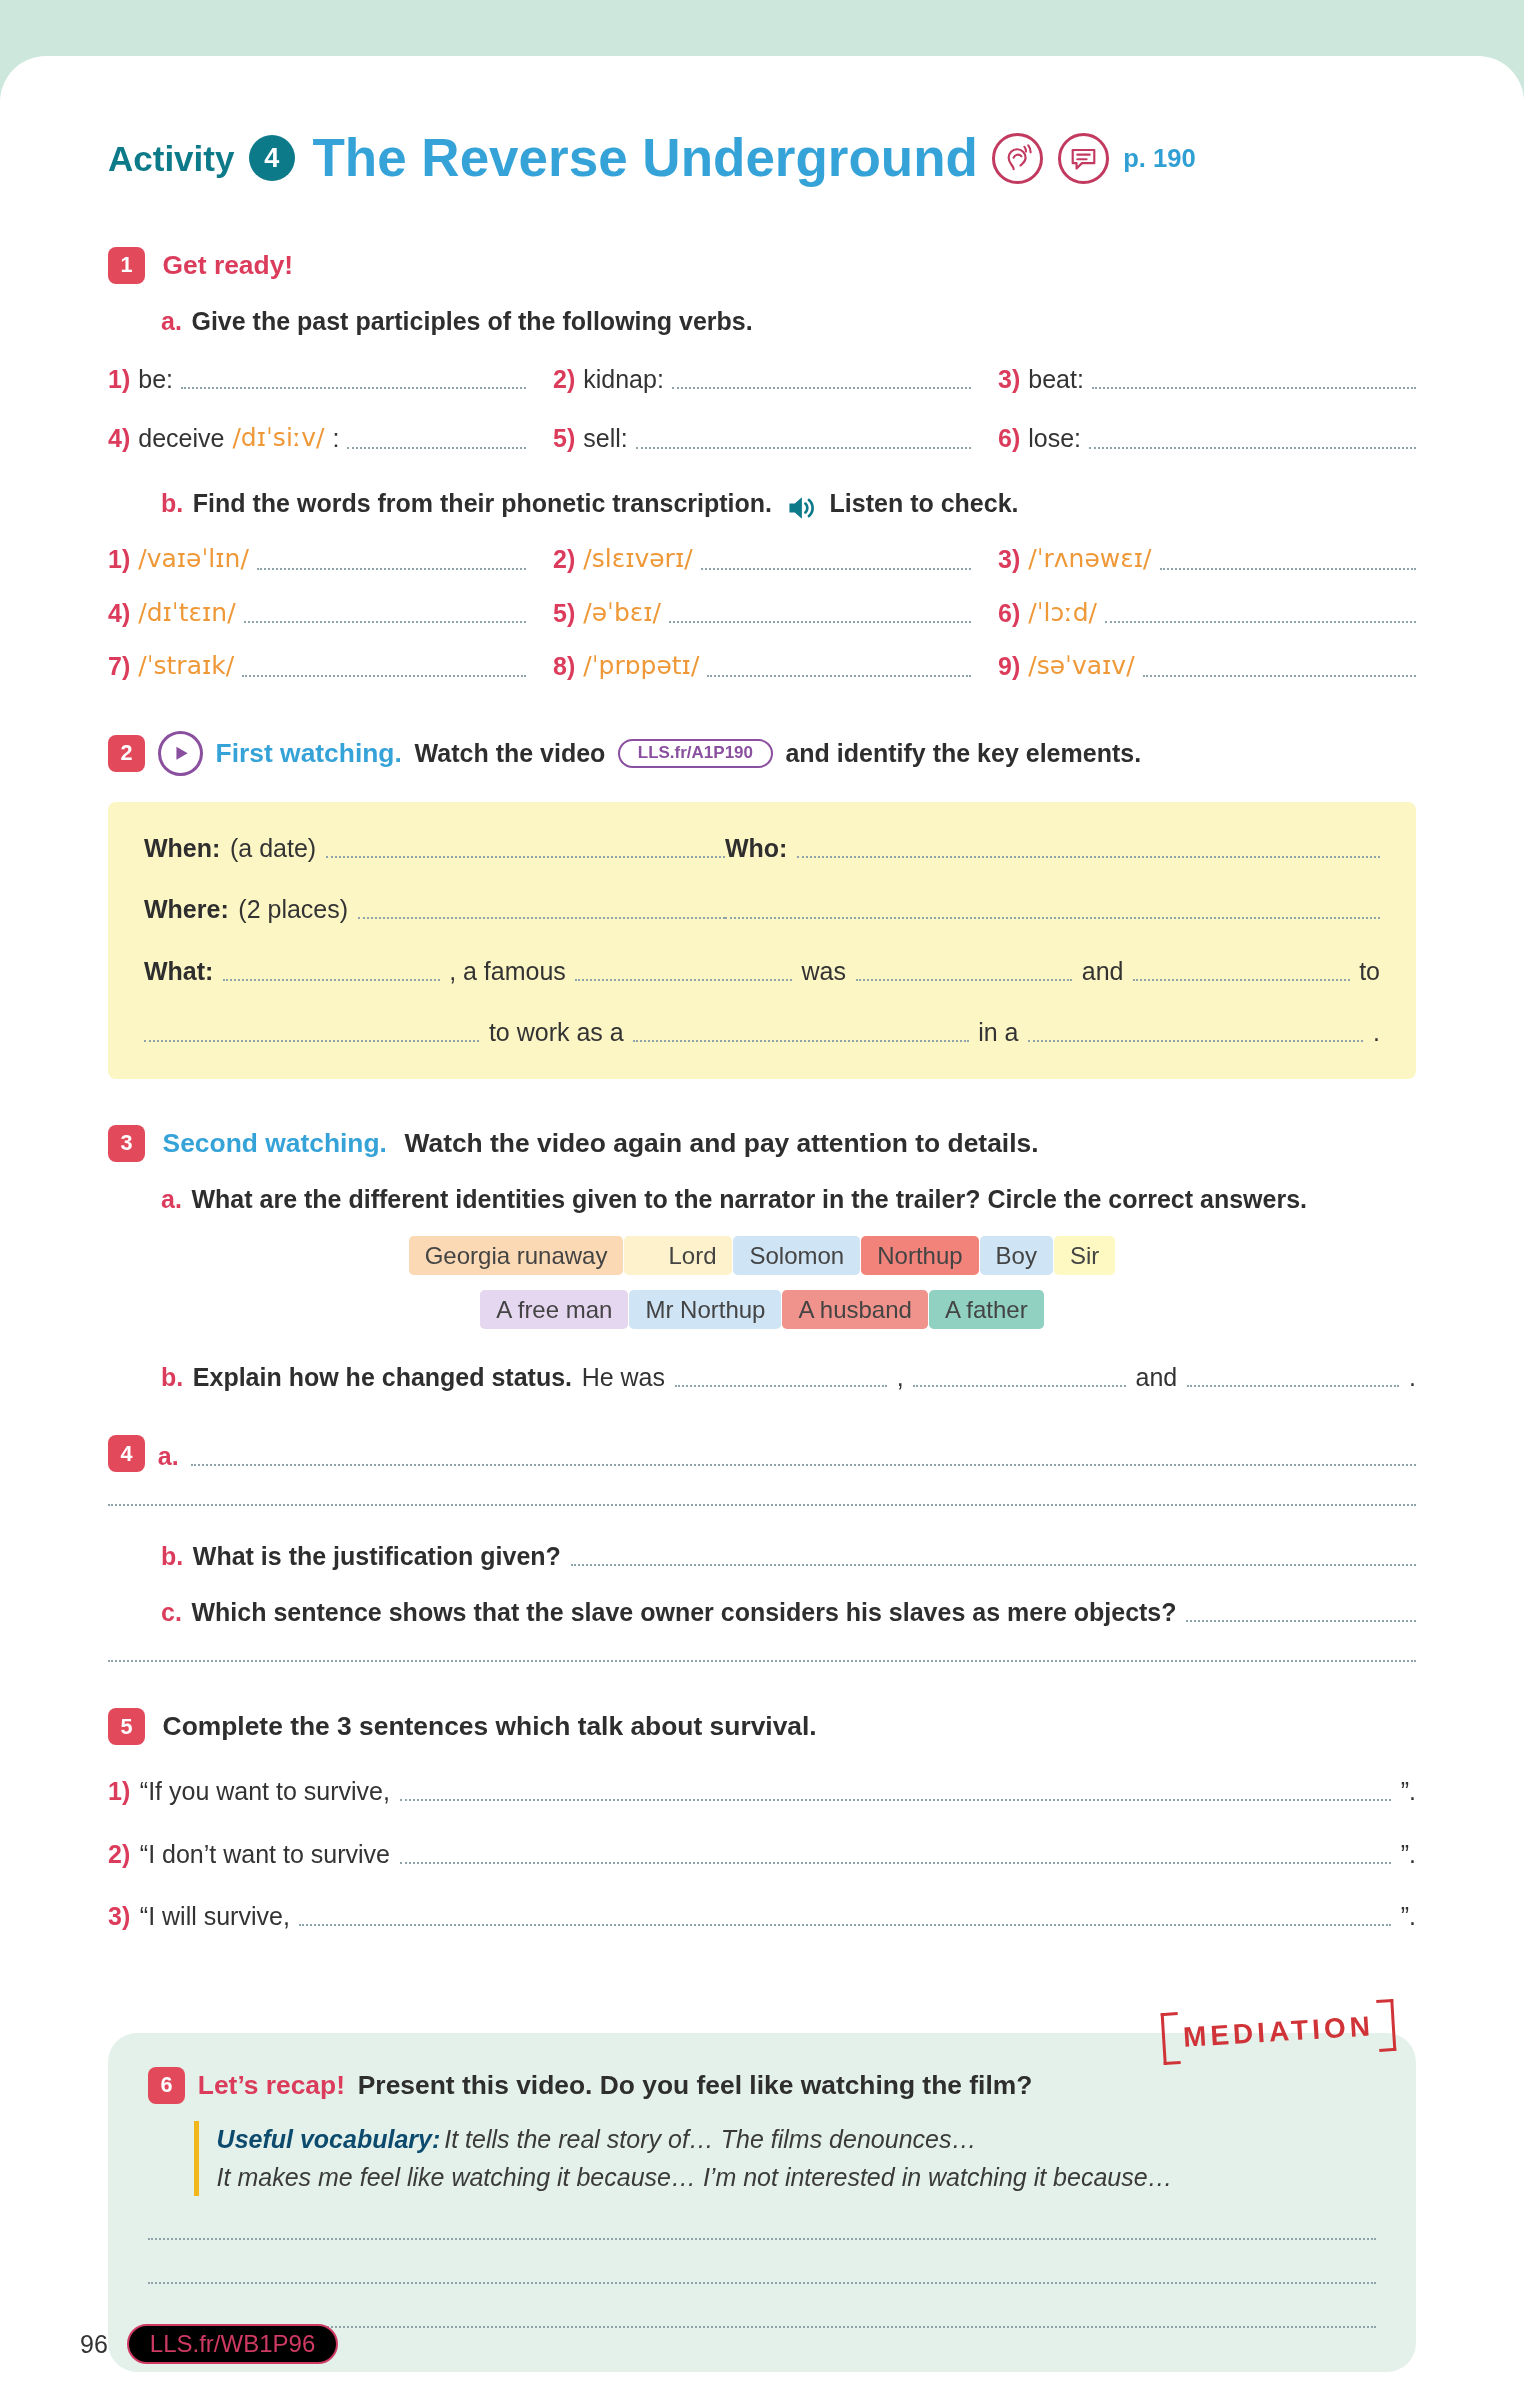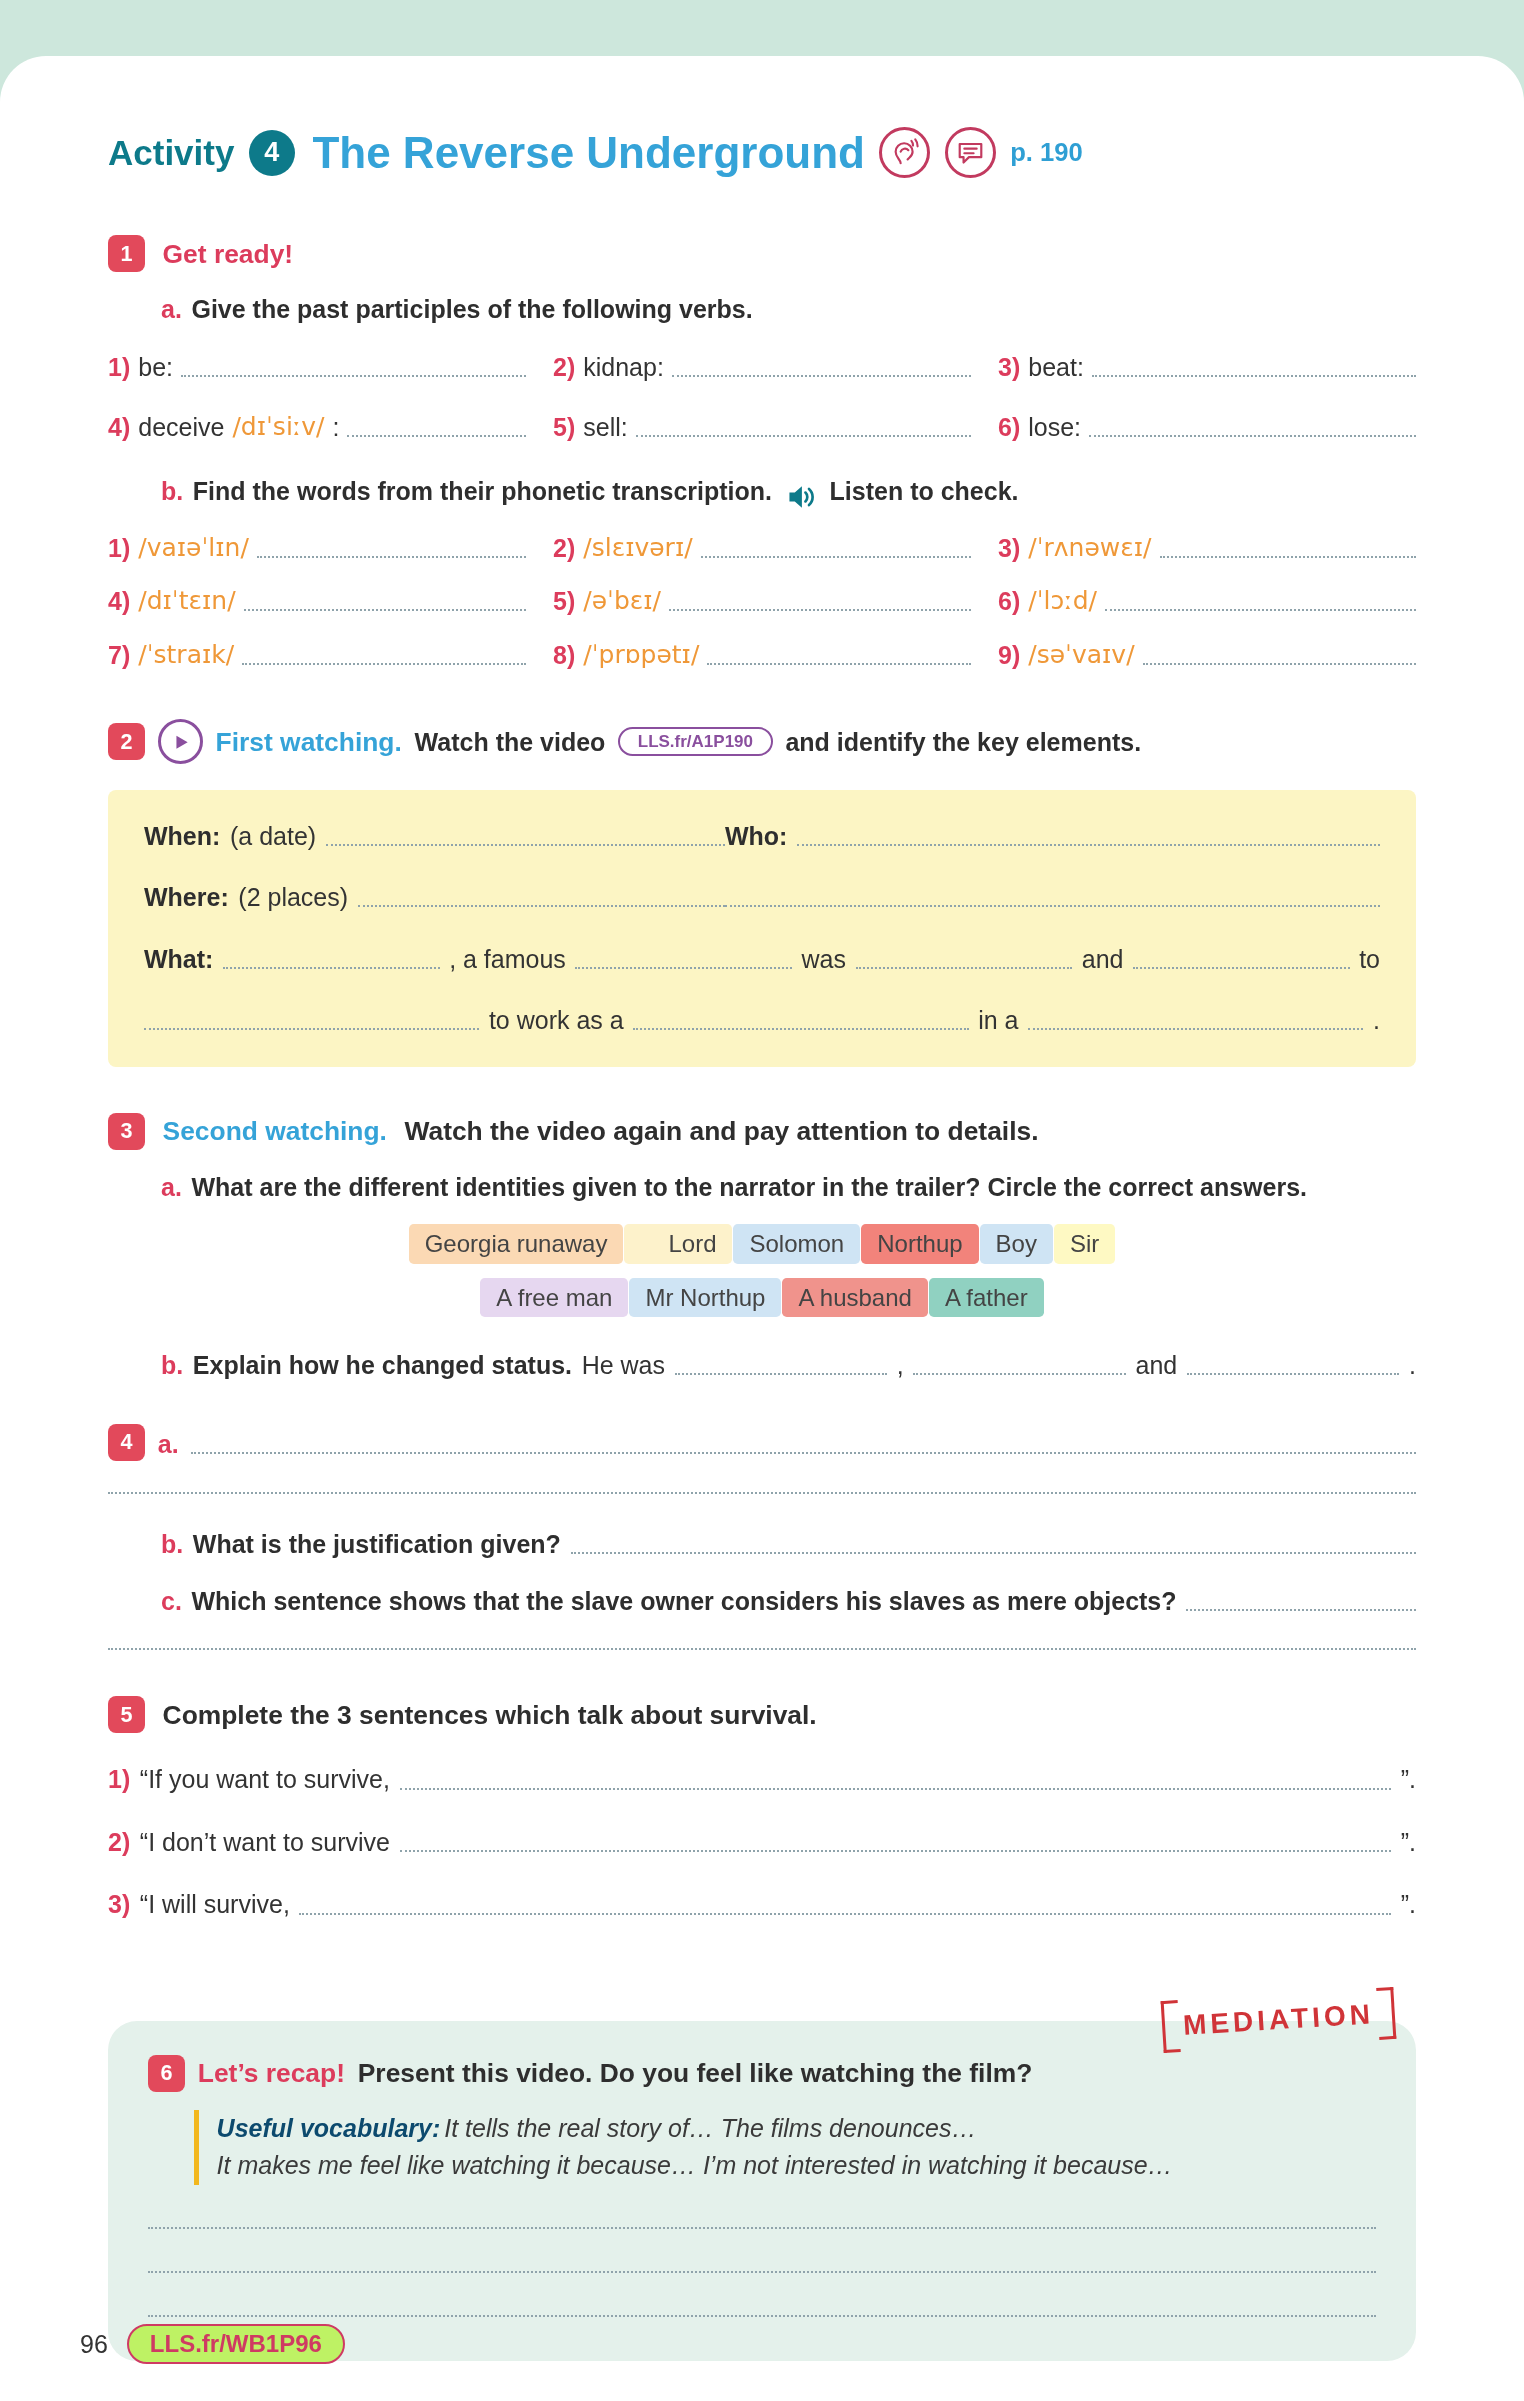--- a/index.html
+++ b/index.html
@@ -12,21 +12,21 @@
   .page {
     position:absolute; top:56px; left:0; width:1524px; height:2345px;
     background:#fff; border-radius:46px 46px 0 0; padding:68px 108px 0;
   }
 
   
   .header { display:flex; align-items:center; gap:14.4px; }
   .activity-word { color:#0d7a8a; font-weight:700; font-size:35px; }
   .act-badge { width:46px; height:46px; border-radius:50%; background:#0d7a8a; color:#fff;
     font-weight:700; font-size:27px; display:inline-flex; align-items:center; justify-content:center; }
-  .title { color:#35a3d8; font-weight:700; font-size:44px; margin-left:3.2px; white-space:nowrap; }
+  .title { color:#35a3d8; font-weight:700; font-size:53px; margin-left:3.2px; white-space:nowrap; }
   .hicon { width:51px; height:51px; border:3.2px solid #c23a5f; border-radius:50%; background:#fff;
     display:inline-flex; align-items:center; justify-content:center; flex:0 0 auto; }
   .pref { color:#2f9fd4; font-weight:700; font-size:25.6px; }
 
   
   .badge { flex:0 0 auto; width:37px; height:37px; border-radius:8px; background:#e2495b; color:#fff;
     font-weight:700; font-size:21.6px; display:inline-flex; align-items:center; justify-content:center; }
   .sec-head { display:flex; align-items:center; column-gap:17.6px; }
   .sec-title { font-size:26.4px; }
   .red-b { color:#dc3c5c; font-weight:700; }
@@ -82,22 +82,22 @@
     color:#d03438; font-weight:700; font-size:28px; letter-spacing:4px; padding:8px 21px; }
   .stamp::before, .stamp::after { content:""; position:absolute; top:0; bottom:0; width:14.4px; border:3.2px solid #d03438; }
   .stamp::before { left:0; border-right:none; }
   .stamp::after { right:0; border-left:none; }
   .vocab { border-left:5.6px solid #f2b71d; padding-left:17.6px; margin:17.6px 0 4.8px 46px;
     font-style:italic; line-height:1.5; color:#3a3a3a; }
   .vocab-label { color:#0c4a6e; font-weight:700; margin-right:4px; }
   .recap .dotline { border-bottom:2.4px dotted #8fa3ab; margin-top:42px; }
 
   .footer { position:absolute; left:80px; bottom:37px; display:flex; align-items:center; column-gap:19px; }
-  .footer-pill { display:inline-block; border:2.4px solid #cf3a63; color:#cf3a63; font-weight:700;
-    font-size:24px; border-radius:32px; padding:2.4px 21px; background:#bef264; }
+  .footer-pill { display:inline-block; border:2.4px solid #cf3a63; color:#cf3a63; font-weight:400;
+    font-size:24px; border-radius:32px; padding:2.4px 21px; background:#000000; }
 </style>
 </head>
 <body>
 
 <div class="mint-band"></div>
 
 <div class="page">
 
   <header class="header">
     <span class="activity-word">Activity</span>

